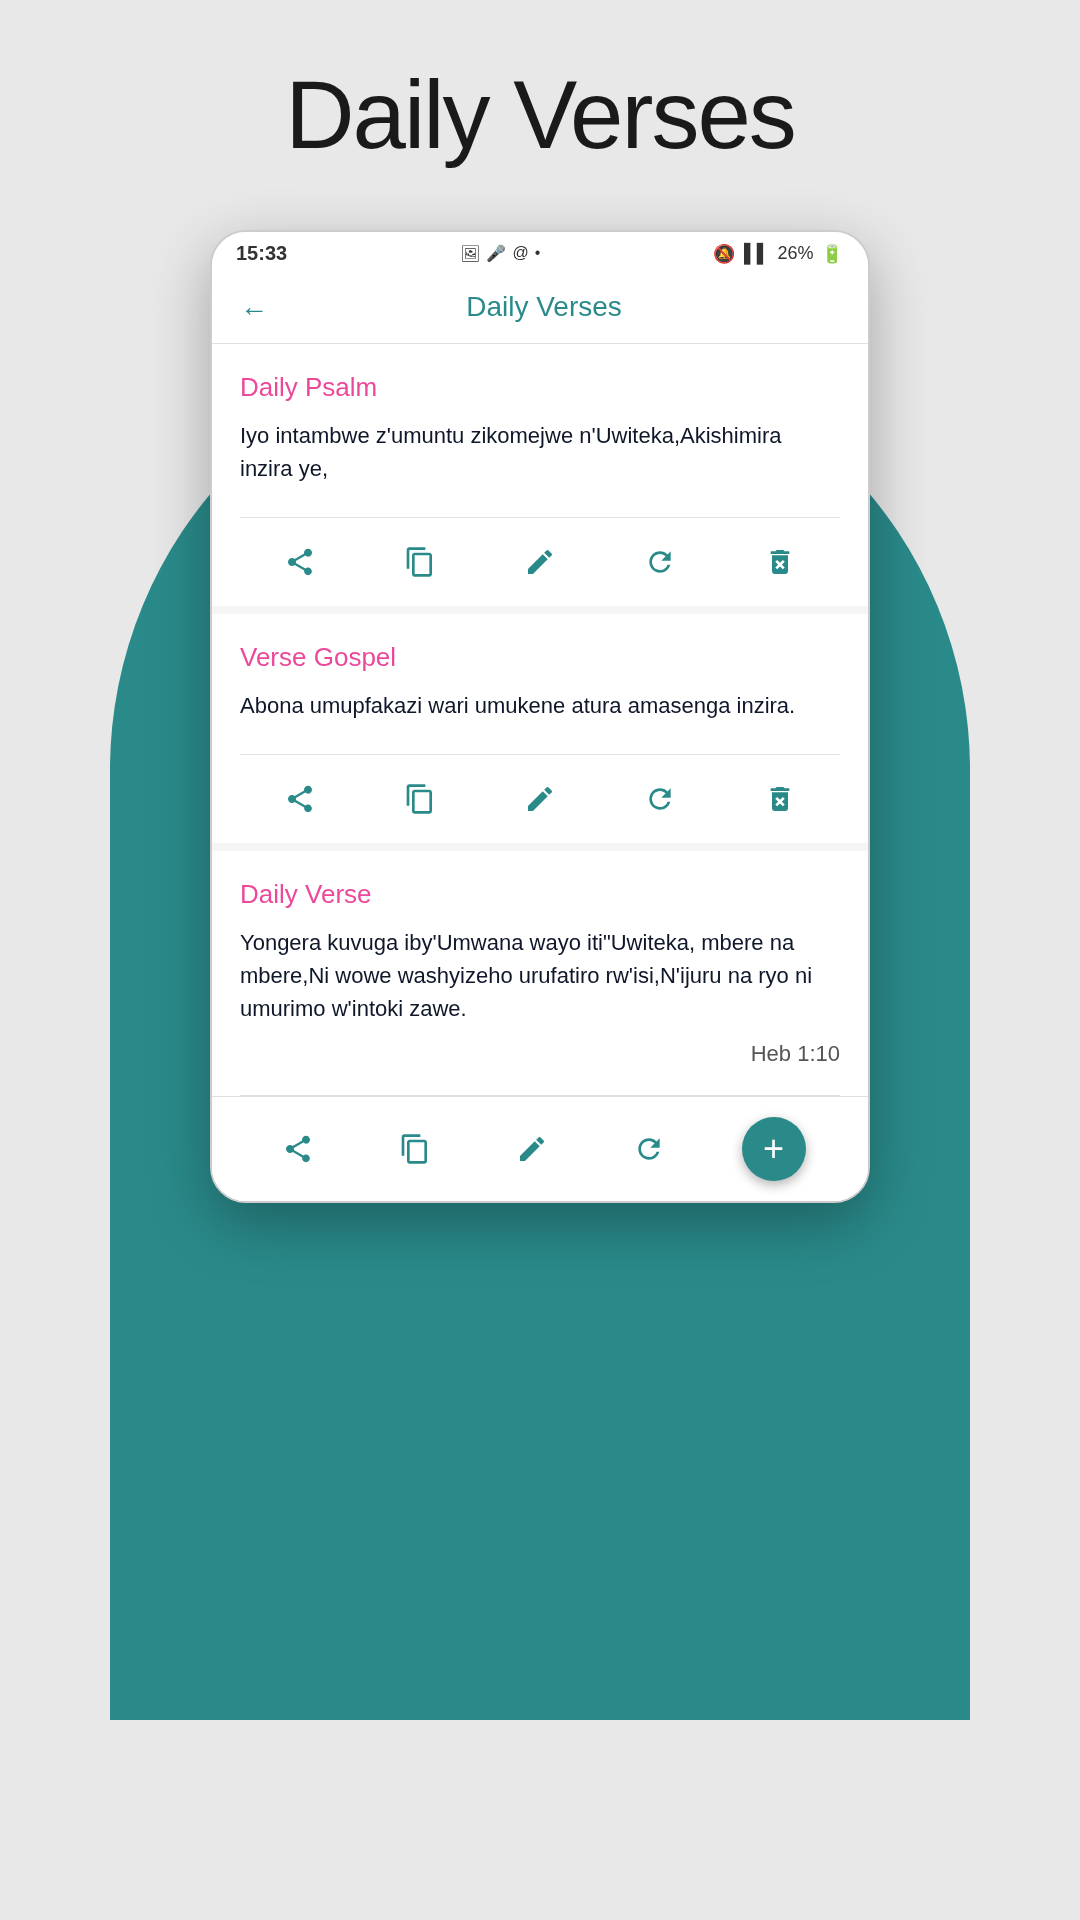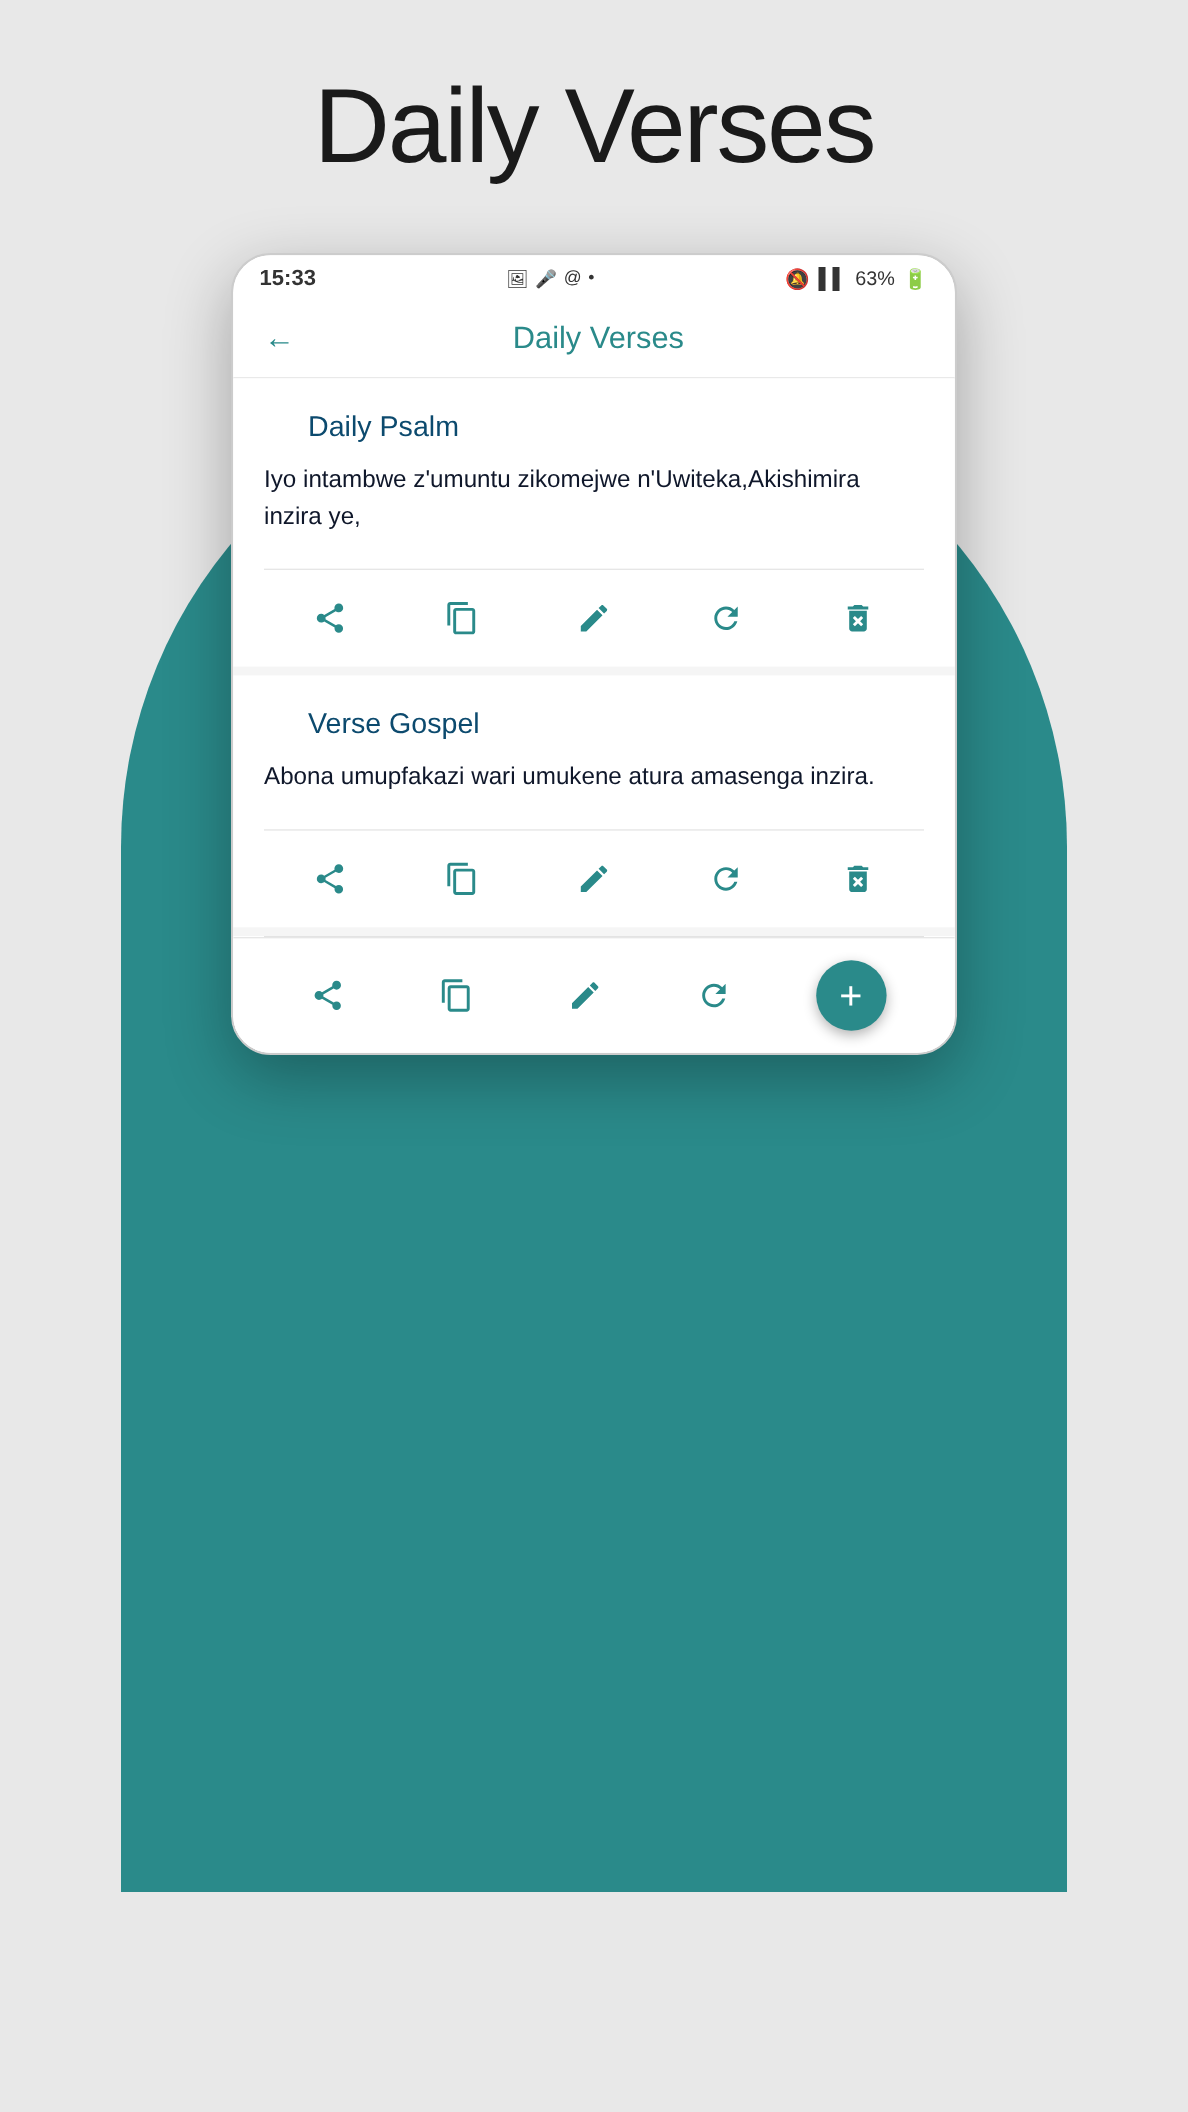--- a/index.html
+++ b/index.html
@@ -118,24 +118,23 @@
       background: #fff;
       margin-bottom: 8px;
     }
 
     .verse-body {
       padding: 28px 28px 16px 28px;
     }
 
     .verse-title {
       font-size: 26px;
-      color: #0c4a6e;
+      color: #ec4899;
       font-weight: 500;
       margin-bottom: 16px;
-      margin-left: 40px;
     }
 
     .verse-text {
       font-size: 22px;
       color: #0f172a;
       line-height: 1.5;
       margin-bottom: 16px;
     }
 
     .verse-ref {
@@ -224,21 +223,21 @@
       <span class="status-time">15:33</span>
       <div class="status-center">
         <span>🖼</span>
         <span>🎤</span>
         <span>@</span>
         <span>•</span>
       </div>
       <div class="status-icons">
         <span>🔕</span>
         <span>▌▌</span>
-        <span>63%</span>
+        <span>26%</span>
         <span>🔋</span>
       </div>
     </div>
 
     <div class="app-header">
       <span class="back-btn">←</span>
       <span class="app-header-title">Daily Verses</span>
     </div>
 
     <div class="content-area">
@@ -307,20 +306,25 @@
           </span>
           <span class="action-btn">
             <svg class="icon-svg" viewBox="0 0 24 24">
                 <path d="M6 19c0 1.1.9 2 2 2h8c1.1 0 2-.9 2-2V7H6v12zm2.46-7.12l1.41-1.41L12 12.59l2.12-2.12 1.41 1.41L13.41 14l2.12 2.12-1.41 1.41L12 15.41l-2.12 2.12-1.41-1.41L10.59 14l-2.13-2.12zM15.5 4l-1-1h-5l-1 1H5v2h14V4z"></path>
               </svg>
           </span>
         </div>
       </div>
 
       <div class="verse-card-last">
+        <div class="verse-body">
+          <div class="verse-title">Daily Verse</div>
+          <div class="verse-text">Yongera kuvuga iby'Umwana wayo iti"Uwiteka, mbere na mbere,Ni wowe washyizeho urufatiro rw'isi,N'ijuru na ryo ni umurimo w'intoki zawe.</div>
+          <div class="verse-ref">Heb 1:10</div>
+        </div>
         <div class="verse-divider"></div>
 
         <div class="bottom-bar">
           <span class="action-btn">
             <svg class="icon-svg" viewBox="0 0 24 24">
                 <path d="M18 16.08c-.76 0-1.44.3-1.96.77L8.91 12.7c.05-.23.09-.46.09-.7s-.04-.47-.09-.7l7.05-4.11c.54.5 1.25.81 2.04.81 1.66 0 3-1.34 3-3s-1.34-3-3-3-3 1.34-3 3c0 .24.04.47.09.7L8.04 9.81C7.5 9.31 6.79 9 6 9c-1.66 0-3 1.34-3 3s1.34 3 3 3c.79 0 1.5-.31 2.04-.81l7.12 4.16c-.05.21-.08.43-.08.65 0 1.61 1.31 2.92 2.92 2.92 1.61 0 2.92-1.31 2.92-2.92s-1.31-2.92-2.92-2.92z"></path>
               </svg>
           </span>
           <span class="action-btn">
             <svg class="icon-svg" viewBox="0 0 24 24">

